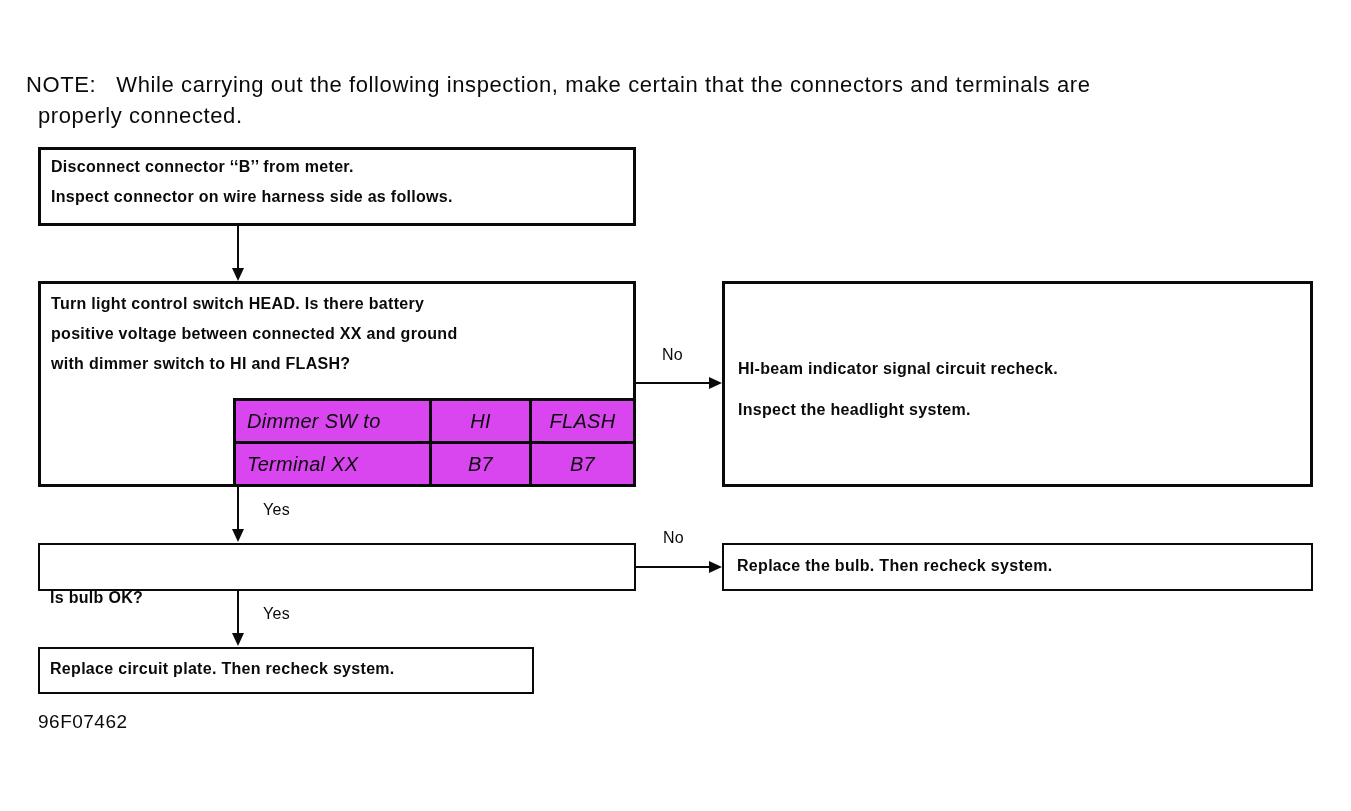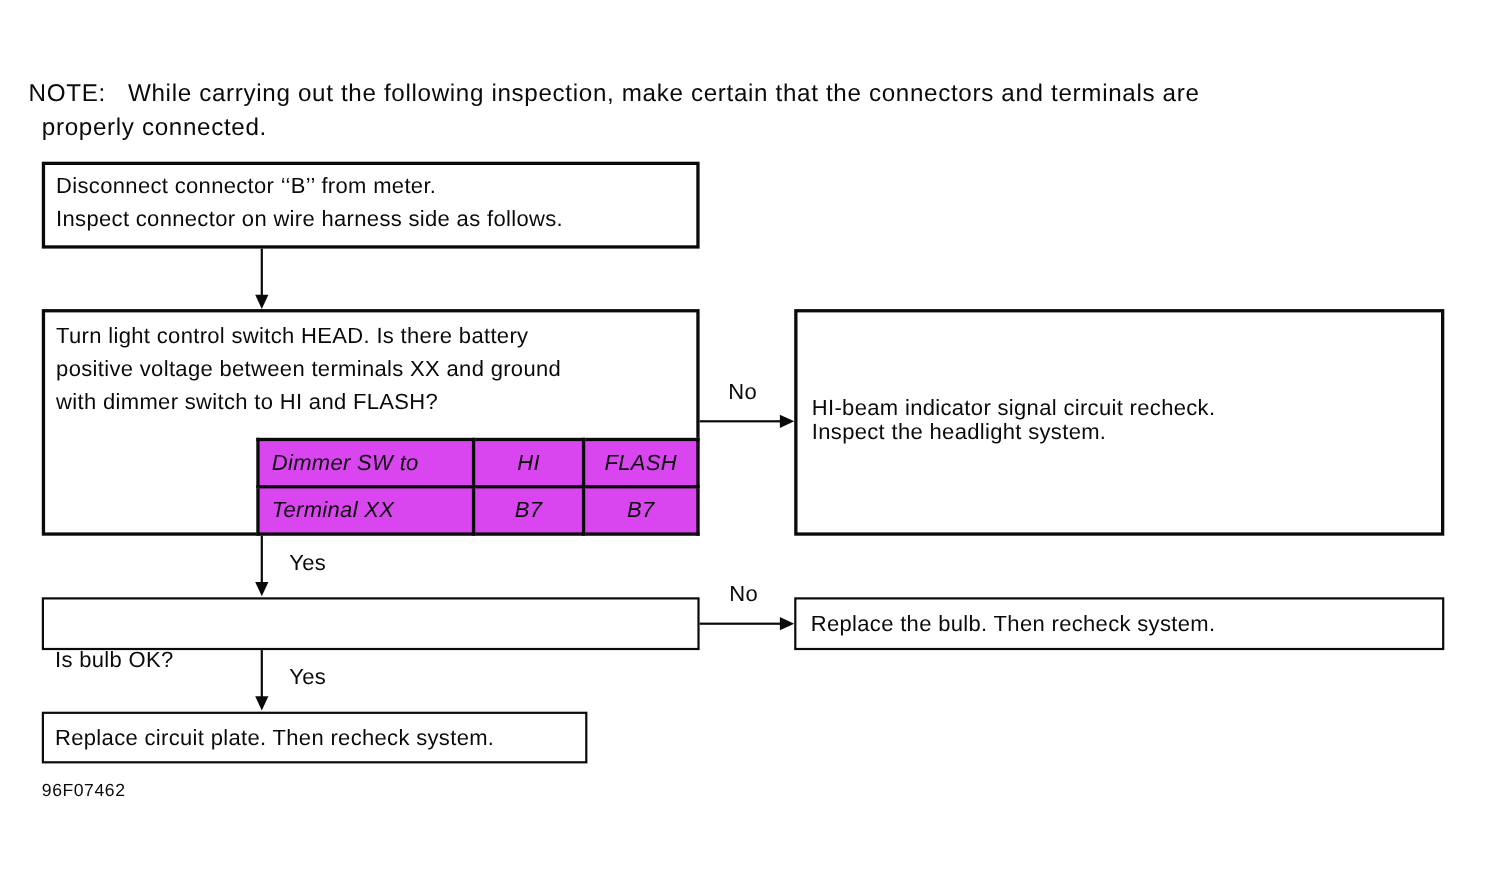--- a/index.html
+++ b/index.html
@@ -1,26 +1,26 @@
 <!DOCTYPE html>
 <html><head>
 <meta charset="utf-8">
 <style>
   * { margin:0; padding:0; box-sizing:border-box; }
   html,body { background:#ffffff; }
   .canvas {
     position:relative; width:1351px; height:811px; background:#ffffff;
     font-family:"Liberation Sans", sans-serif; color:#0a0a0a; overflow:hidden;
   }
-  .txt { position:absolute; font-size:20px; letter-spacing:0.3px; white-space:pre; }
+  .txt { position:absolute; font-size:16px; letter-spacing:0.3px; white-space:pre; }
   .note-line { font-size:22px; letter-spacing:0.6px; }
-  .fig-code { font-size:16px; letter-spacing:0.5px; }
+  .fig-code { font-size:19px; letter-spacing:0.5px; }
   .box { position:absolute; border:3px solid #0a0a0a; background:#ffffff; }
   .box.thin { border-width:2px; }
-  .bline { position:absolute; left:10px; font-size:20px; letter-spacing:0.3px; white-space:pre; }
+  .bline { position:absolute; left:10px; font-size:16px; letter-spacing:0.3px; white-space:pre;font-weight:bold; }
   .vline { position:absolute; width:2px; background:#0a0a0a; }
   .hline { position:absolute; height:2px; background:#0a0a0a; }
   .head-down { position:absolute; width:0; height:0;
     border-left:6px solid transparent; border-right:6px solid transparent;
     border-top:13px solid #0a0a0a; }
   .head-right { position:absolute; width:0; height:0;
     border-top:6px solid transparent; border-bottom:6px solid transparent;
     border-left:13px solid #0a0a0a; }
   .term-table { position:absolute; right:-3px; bottom:-3px; border-collapse:collapse; background:#ffffff; }
   .term-table td { border:3px solid #0a0a0a; font-size:20px; letter-spacing:0.3px; height:43px; background:#d946ef;font-style:italic; }
@@ -39,21 +39,21 @@
   <div class="box" style="left:38px; top:147px; width:598px; height:79px;">
     <div class="bline" style="top:8px;">Disconnect connector ‘‘B’’ from meter.</div>
     <div class="bline" style="top:38px;">Inspect connector on wire harness side as follows.</div>
   </div>
 
   <div class="vline" style="left:237px; top:226px; height:44px;"></div>
   <div class="head-down" style="left:232px; top:268px;"></div>
 
   <div class="box" style="left:38px; top:281px; width:598px; height:206px;">
     <div class="bline" style="top:11px;">Turn light control switch HEAD. Is there battery</div>
-    <div class="bline" style="top:41px;">positive voltage between terminals XX and ground</div>
+    <div class="bline" style="top:41px;">positive voltage between connected XX and ground</div>
     <div class="bline" style="top:71px;">with dimmer switch to HI and FLASH?</div>
     <table class="term-table">
       <tbody>
           <tr>
         <td class="c1">Dimmer SW to</td>
         <td class="c2">HI</td>
         <td class="c3">FLASH</td>
       </tr>
       <tr>
         <td class="c1">Terminal XX</td>
@@ -63,21 +63,21 @@
     </tbody>
       </table>
   </div>
 
   <div class="txt" style="left:662px; top:346px;">No</div>
   <div class="hline" style="left:636px; top:382px; width:75px;"></div>
   <div class="head-right" style="left:709px; top:377px;"></div>
 
   <div class="box" style="left:722px; top:281px; width:591px; height:206px;">
     <div class="bline" style="left:13px; top:76px;">HI-beam indicator signal circuit recheck.</div>
-    <div class="bline" style="left:13px; top:98px;">Inspect the headlight system.</div>
+    <div class="bline" style="left:13px; top:117px;">Inspect the headlight system.</div>
   </div>
 
   <div class="vline" style="left:237px; top:487px; height:43px;"></div>
   <div class="head-down" style="left:232px; top:529px;"></div>
   <div class="txt" style="left:263px; top:501px;">Yes</div>
 
   <div class="box thin" style="left:38px; top:543px; width:598px; height:48px;">
     <div class="bline" style="top:12px;margin-top:32px;">Is bulb OK?</div>
   </div>
 

